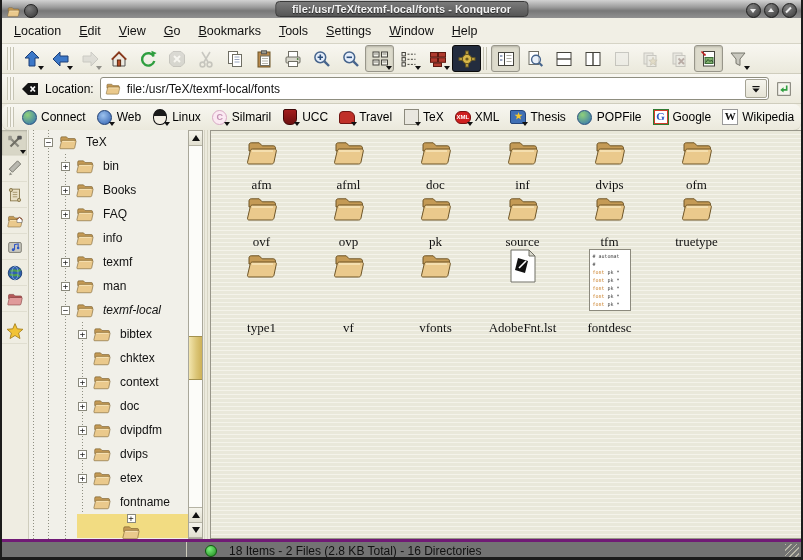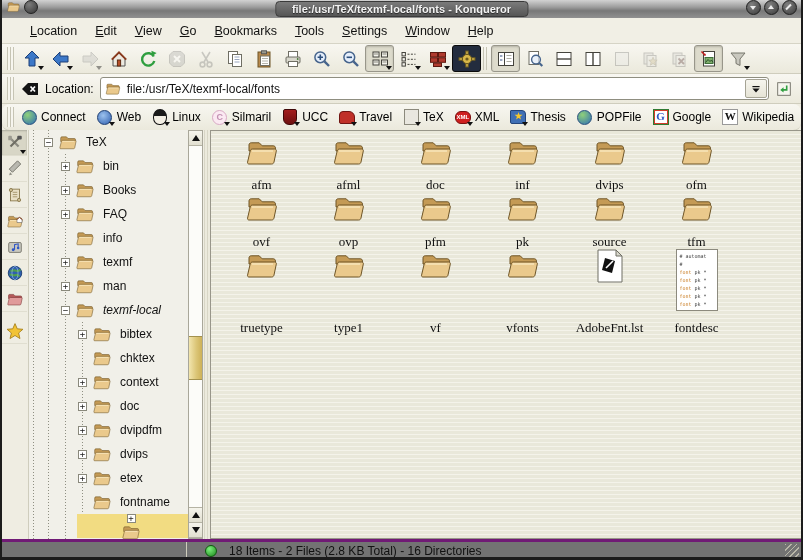--- a/index.html
+++ b/index.html
@@ -2,37 +2,37 @@
 <html><head>
 <meta charset="utf-8">
 <style>
   html,body{margin:0;padding:0;background:#555;}
   .win{position:relative;width:803px;height:560px;box-sizing:border-box;
        border-left:2px solid #1c1c1c;border-right:2px solid #1c1c1c;border-bottom:3px solid #1c1c1c;
        font-family:"Liberation Sans",sans-serif;background:#efede2;overflow:hidden;}
   
   .titlebar{position:absolute;left:0;top:0;right:0;height:18px;
             background:linear-gradient(#d2d2d2,#9c9c9c 40%,#787878 60%,#909090);
-            display:flex;align-items:flex-start;padding:0 4px;}
+            display:flex;align-items:flex-end;padding:0 4px;}
   .titlebar .ticon{width:15px;height:13px;margin-right:3px;}
   .tmenu{width:12px;height:12px;border-radius:50%;border:1px solid #222;
          background:radial-gradient(circle at 35% 30%,#7c7c7c,#353535);margin-right:4px;}
   .tpill{position:absolute;left:50%;transform:translateX(-50%);top:1px;height:14px;
          background:linear-gradient(#7b7b7b,#555);border:1px solid #3a3a3a;border-radius:4px;
          color:#f3f3f3;font-size:11px;font-weight:bold;display:flex;align-items:center;
          padding:0 16px;white-space:nowrap;text-shadow:0 1px 1px #222;}
   .wbtns{margin-left:auto;display:flex;gap:3px;}
   .wbtn{width:13px;height:13px;border-radius:50%;border:1px solid #1f1f1f;position:relative;
         background:radial-gradient(circle at 35% 30%,#818181,#3a3a3a);}
   .wbtn .tri-dn{position:absolute;left:3px;top:5px;border-left:3px solid transparent;border-right:3px solid transparent;border-top:4px solid #ececec;}
   .wbtn .tri-up{position:absolute;left:3px;top:4px;border-left:3px solid transparent;border-right:3px solid transparent;border-bottom:4px solid #ececec;}
   .wbtn .slash{position:absolute;left:2px;top:5px;width:7px;height:2px;background:#ececec;transform:rotate(-45deg);}
   
   .menubar{position:absolute;left:0;top:18px;right:0;height:25px;background:#f1efe5;
-           border-bottom:1px solid #d6d4c6;display:flex;align-items:center;padding:0 20px;gap:2px;}
+           border-bottom:1px solid #d6d4c6;display:flex;align-items:center;padding:0 4px;gap:2px;}
   .mitem{display:inline-block;font-size:12.5px;color:#111;padding:2px 8px;}
   .mitem::first-letter{text-decoration:underline;}
   
   .tb{position:absolute;left:0;right:0;background:linear-gradient(#f8f7f1,#ebe9dc);
       border-bottom:1px solid #cfcdbd;display:flex;align-items:center;padding:0 2px;}
   .tb.main{top:44px;height:29px;}
   .tb.loc{top:74px;height:29px;}
   .tb.bm{top:104px;height:26px;border-radius:8px;}
   .grip{width:7px;height:78%;margin:0 3px;flex:0 0 auto;
         background:repeating-linear-gradient(90deg,#c6c4b4 0 1px,#f7f6ef 1px 3px);}
@@ -838,26 +838,20 @@
         <div class="cell">
             <svg class="fol">
               <use href="#i-folder"></use>
             </svg>
             <div class="flabel">ovp</div>
           </div>
         <div class="cell">
             <svg class="fol">
               <use href="#i-folder"></use>
             </svg>
-            <div class="flabel">pfm</div>
-          </div>
-        <div class="cell">
-            <svg class="fol">
-              <use href="#i-folder"></use>
-            </svg>
             <div class="flabel">pk</div>
           </div>
         <div class="cell">
             <svg class="fol">
               <use href="#i-folder"></use>
             </svg>
             <div class="flabel">source</div>
           </div>
         <div class="cell">
             <svg class="fol">

